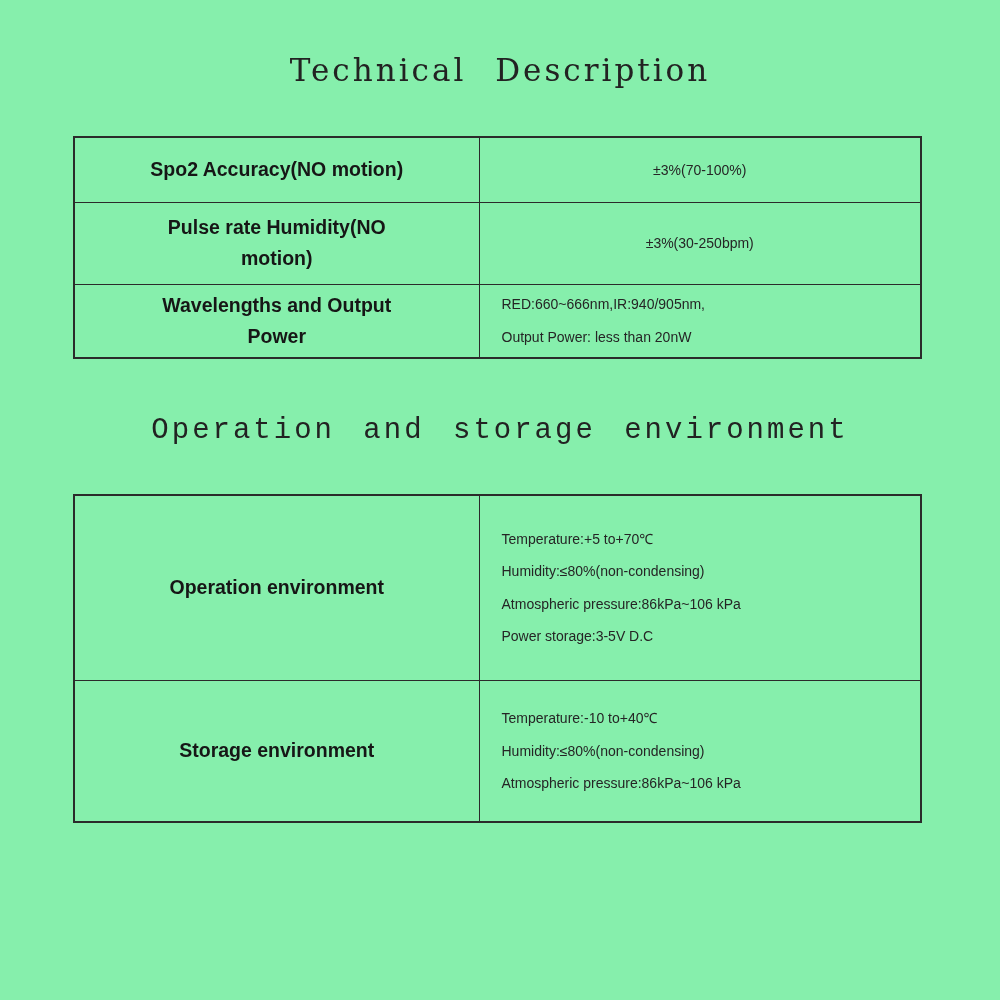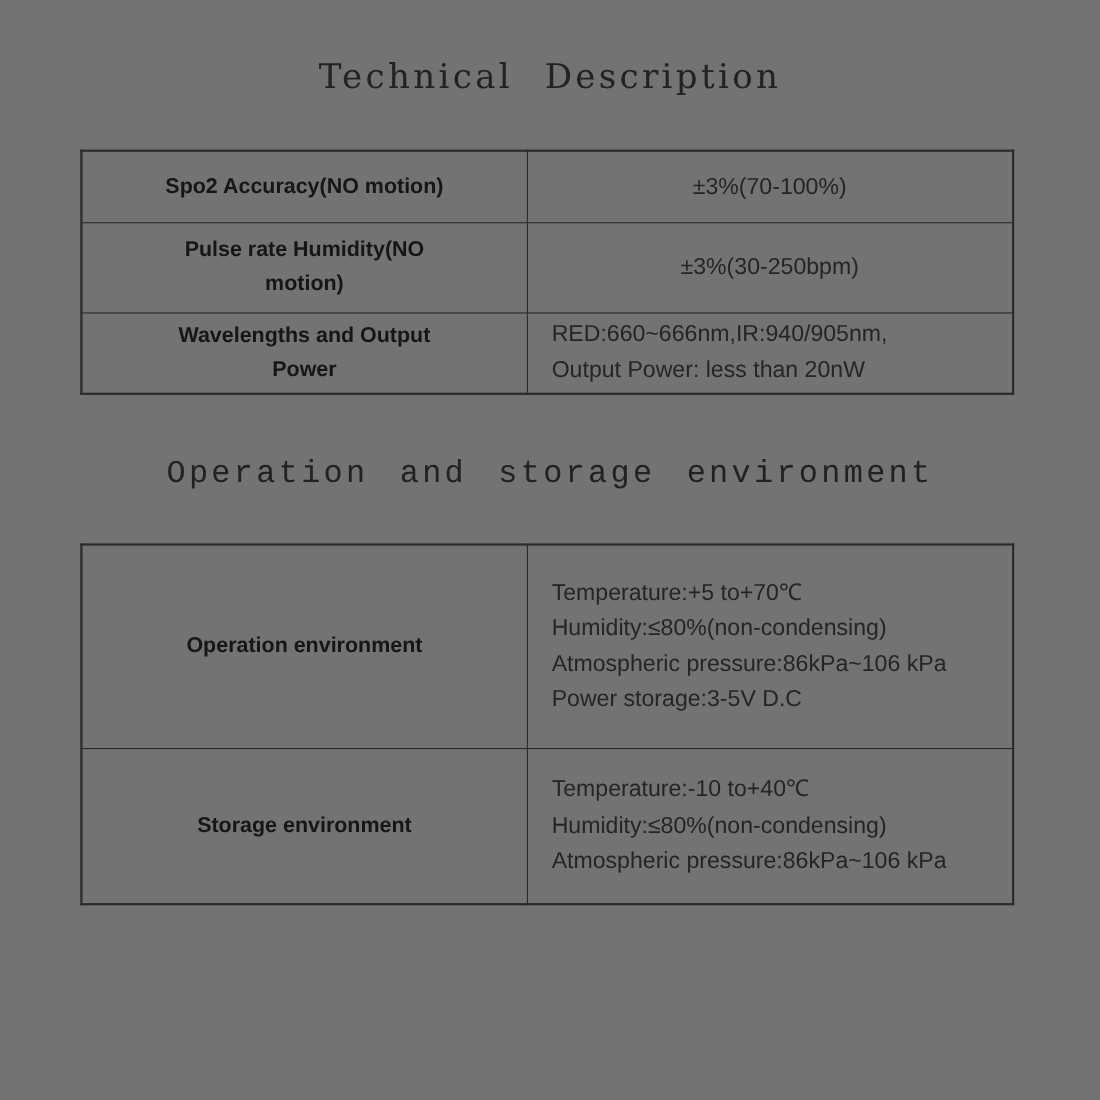--- a/index.html
+++ b/index.html
@@ -1,21 +1,21 @@
 <!DOCTYPE html>
 <html><head>
 <meta charset="utf-8">
 <style>
   * { margin: 0; padding: 0; box-sizing: border-box; }
   html, body { background: #ffffff; }
   .page {
     position: relative;
     width: 1000px;
     height: 1000px;
-    background: #737373;
+    background: #86efac;
     font-family: "Liberation Sans", sans-serif;
     color: #1c1c1c;
     overflow: hidden;
   }
   .doc-title {
     position: absolute;
     left: 0;
     right: 0;
     text-align: center;
     font-family: "DejaVu Serif", "Liberation Serif", serif;
@@ -55,21 +55,21 @@
     font-size: 19.5px;
     line-height: 1.6;
     color: #161616;
   }
   td.label-cell .label-text {
     display: inline-block;
     max-width: 290px;
   }
   td.value-cell {
     vertical-align: middle;
-    font-size: 21px;
+    font-size: 14px;
     color: #252525;
   }
   td.value-center { text-align: center; }
   td.value-left { text-align: left; padding-left: 22px; padding-right: 8px; }
   .value-line { line-height: 32.5px; }
 </style>
 </head>
 <body>
 
 <div class="page">

